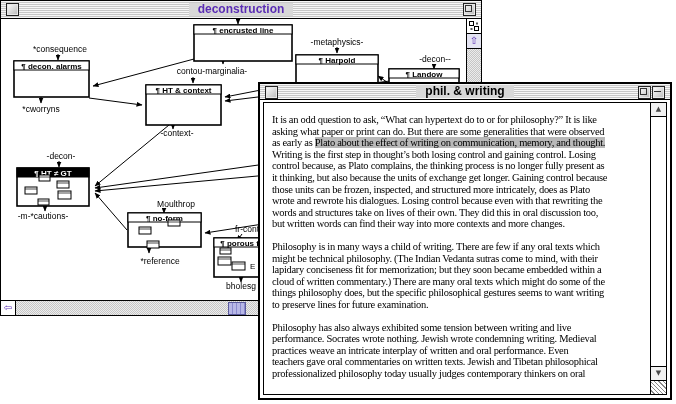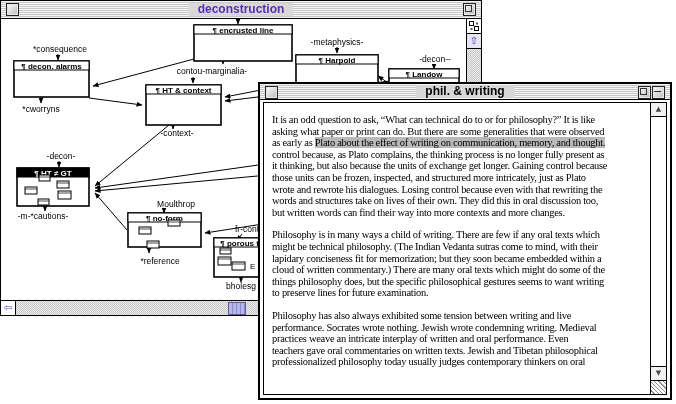--- a/index.html
+++ b/index.html
@@ -218,26 +218,27 @@
   <div class="macwin phil">
     <div class="titlebar">
       <span class="tb-box tb-close"></span>
       <span class="tb-title">phil. &amp; writing</span>
       <span class="tb-box tb-zoom"></span>
       <span class="tb-box tb-collapse"></span>
     </div>
     <div class="phil-body">
       <div class="phil-text">
           <div class="para">
-            <div class="tline">It is an odd question to ask, “What can technical do to or for philosophy?” It is like</div>
+            <div class="tline">It is an odd question to ask, “What can hypertext do to or for philosophy?” It is like</div>
             <div class="tline">asking what paper or print can do. But there are some generalities that were observed</div>
             <div class="tline"><span>as early as </span><span class="hl">Plato about the effect of writing on communication, memory, and thought.</span></div>
+            <div class="tline">Writing is the first step in thought’s both losing control and gaining control. Losing</div>
             <div class="tline">control because, as Plato complains, the thinking process is no longer fully present as</div>
             <div class="tline">it thinking, but also because the units of exchange get longer. Gaining control because</div>
-            <div class="tline">those units can be frozen, inspected, and structured more intricately, just as Plato</div>
+            <div class="tline">those units can be frozen, inspected, and structured more intricately, does as Plato</div>
             <div class="tline">wrote and rewrote his dialogues. Losing control because even with that rewriting the</div>
             <div class="tline">words and structures take on lives of their own. They did this in oral discussion too,</div>
             <div class="tline">but written words can find their way into more contexts and more changes.</div>
           </div>
           <div class="para">
             <div class="tline">Philosophy is in many ways a child of writing. There are few if any oral texts which</div>
             <div class="tline">might be technical philosophy. (The Indian Vedanta sutras come to mind, with their</div>
             <div class="tline">lapidary conciseness fit for memorization; but they soon became embedded within a</div>
             <div class="tline">cloud of written commentary.) There are many oral texts which might do some of the</div>
             <div class="tline">things philosophy does, but the specific philosophical gestures seems to want writing</div>

